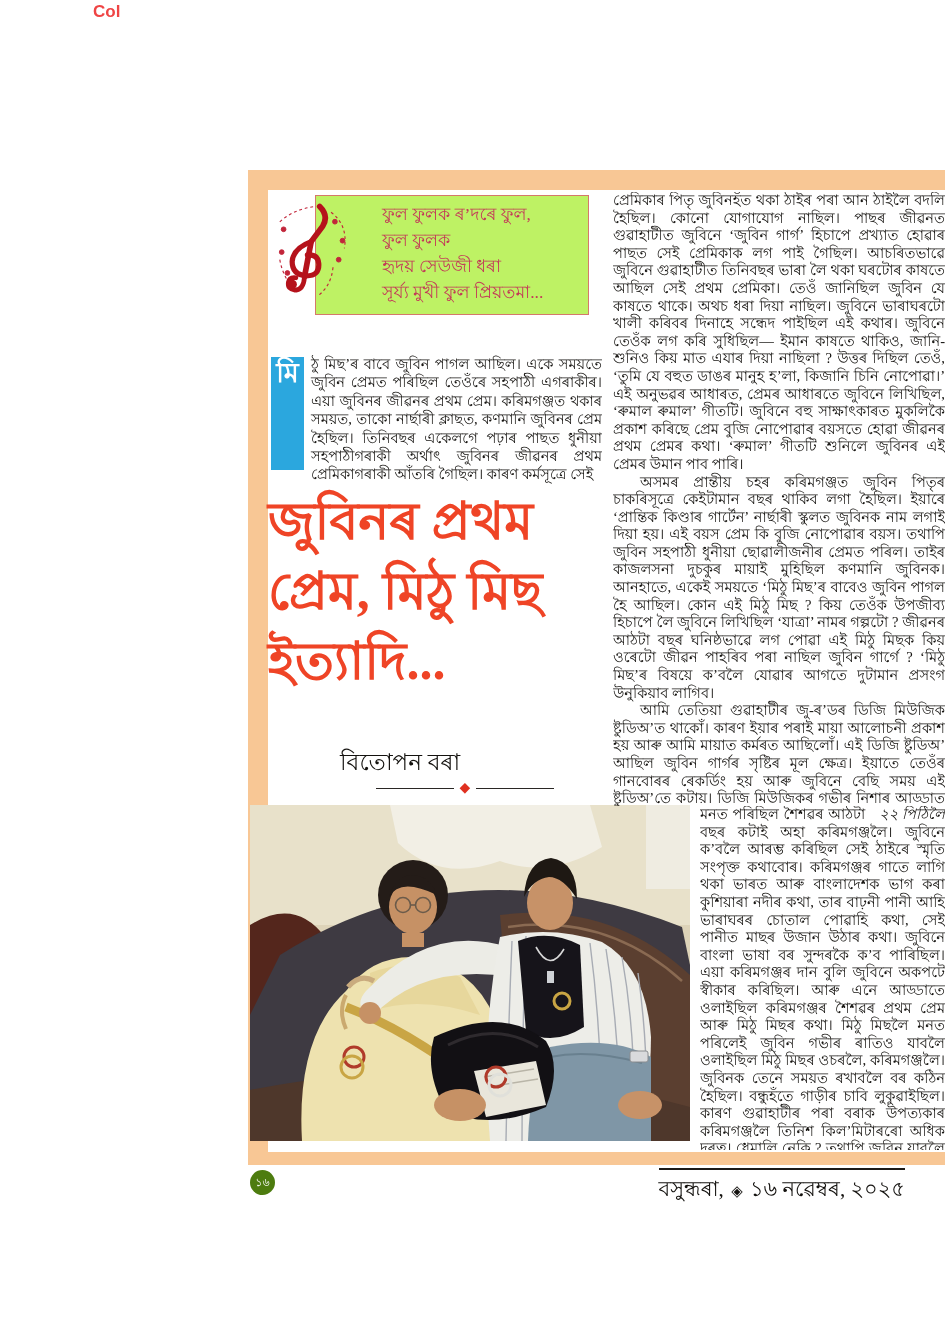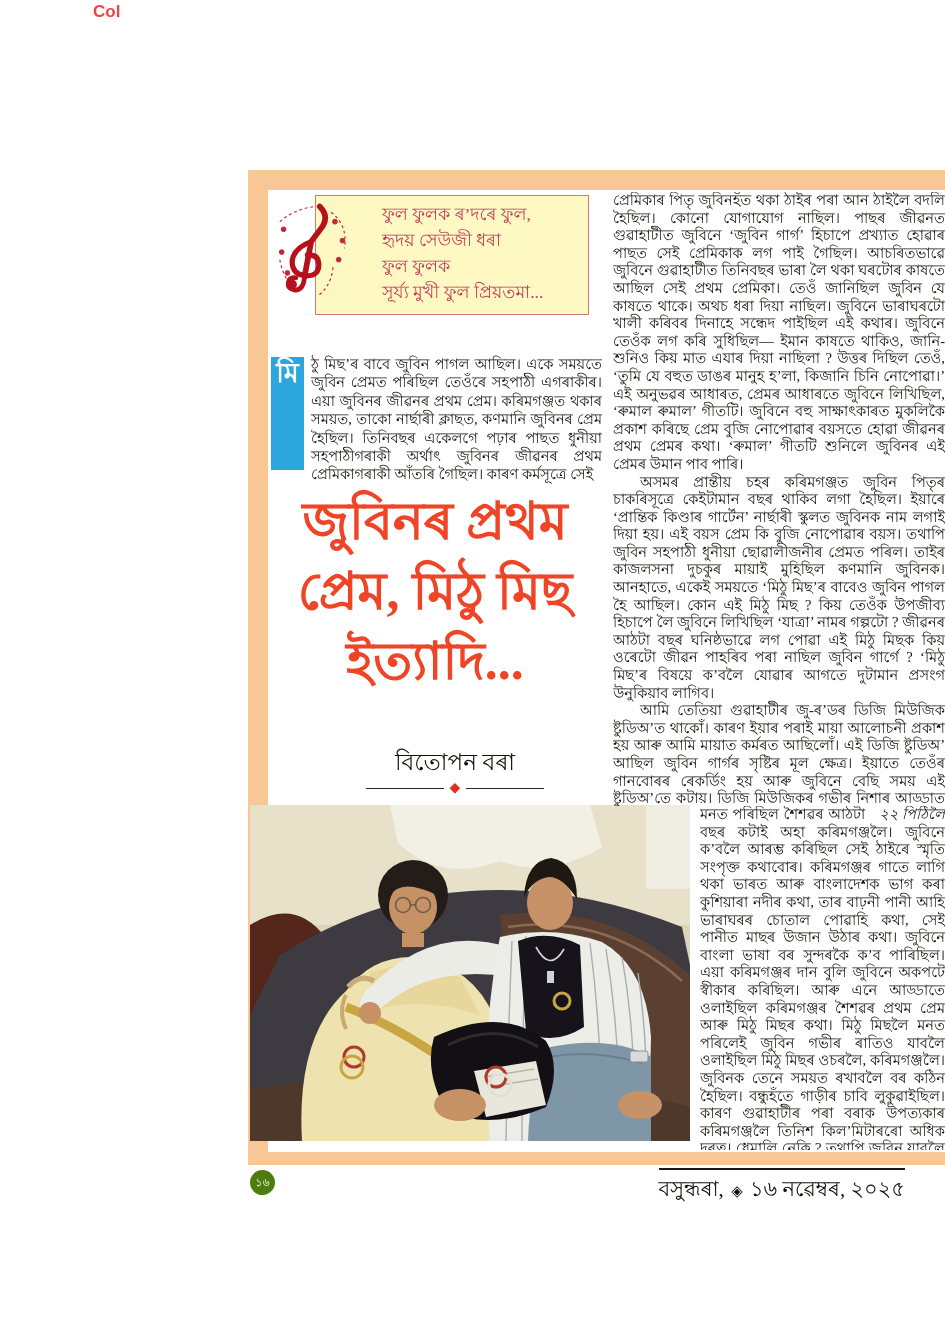--- a/index.html
+++ b/index.html
@@ -10,34 +10,34 @@
   }
   .abs{position:absolute;}
   
   .col-label{left:93px;top:2px;font-family:"Liberation Sans","DejaVu Sans",sans-serif;
     font-weight:bold;font-size:17px;color:#ef4444;}
   
   .frame-top{left:248px;top:170px;width:697px;height:20px;background:#f8c795;}
   .frame-left{left:248px;top:170px;width:20px;height:995px;background:#f8c795;}
   .frame-bottom{left:248px;top:1152px;width:697px;height:13px;background:#f8c795;}
   
-  .verse-box{left:315px;top:195px;width:272px;height:118px;border:1px solid #d4796b;background:#fef9c3;}
+  .verse-box{left:315px;top:195px;width:272px;height:118px;border:1px solid #d4796b;background:#bef264;}
   .verse-lines{position:absolute;left:66px;top:5px;width:200px;
     font-size:17.5px;line-height:26px;color:#c33a58;}
   .clef{left:276px;top:198px;width:76px;height:112px;}
   
   .lead-para{left:271px;top:355px;width:331px;height:132px;overflow:hidden;
     font-size:14.6px;line-height:18.4px;text-align:justify;}
   .dropcap{float:left;width:33px;height:113px;margin:2px 7px 0 0;background:#2ba7de;
     color:#ffffff;font-size:27px;line-height:1.2;text-align:center;font-weight:bold;}
   
-  .headline{left:268px;top:487px;width:334px;margin:0;text-align:center;
+  .headline{left:268px;top:487px;width:334px;margin:0;
     color:#ef4426;font-size:52px;line-height:70px;font-weight:bold;}
   
-  .byline-wrap{left:330px;top:748px;width:250px;text-align:center;}
+  .byline-wrap{left:340px;top:748px;width:250px;}
   .byline{font-size:23px;line-height:30px;color:#13110e;}
   .byline-rule{margin-top:5px;display:flex;align-items:center;justify-content:center;gap:6px;}
   .byline-rule .line{display:inline-block;width:78px;height:0;border-top:1.6px solid #2a2724;}
   .byline-rule .diamond{color:#e03020;font-size:14px;line-height:10px;}
   
   .photo{left:250px;top:805px;width:440px;height:336px;overflow:hidden;background:#e3dac0;}
   
   .col2a{left:613px;top:192px;width:332px;height:614px;overflow:hidden;
     font-size:14.6px;line-height:17.6px;text-align:justify;}
   .col2a p,.col2b p{margin:0;}
@@ -59,22 +59,22 @@
 
   <div class="abs col-label">Col</div>
 
   <div class="abs frame-top"></div>
   <div class="abs frame-left"></div>
   <div class="abs frame-bottom"></div>
 
   <div class="abs verse-box">
     <div class="verse-lines">
       <div>ফুল ফুলক ৰ’দৰে ফুল,</div>
+      <div>ফুল ফুলক</div>
       <div>হৃদয় সেউজী ধৰা</div>
-      <div>ফুল ফুলক</div>
       <div>সূৰ্য্য মুখী ফুল প্ৰিয়তমা...</div>
     </div>
   </div>
   <svg class="abs clef" viewBox="0 0 80 112">
     <g stroke="#c2253a" fill="#c2253a" stroke-width="1">
       <circle cx="62" cy="22" r="2.5"></circle>
         <circle cx="70" cy="42" r="2.5"></circle>
       <circle cx="66" cy="62" r="2.5"></circle>
         <circle cx="8" cy="30" r="2.5"></circle>
       <circle cx="6" cy="54" r="2.5"></circle>

